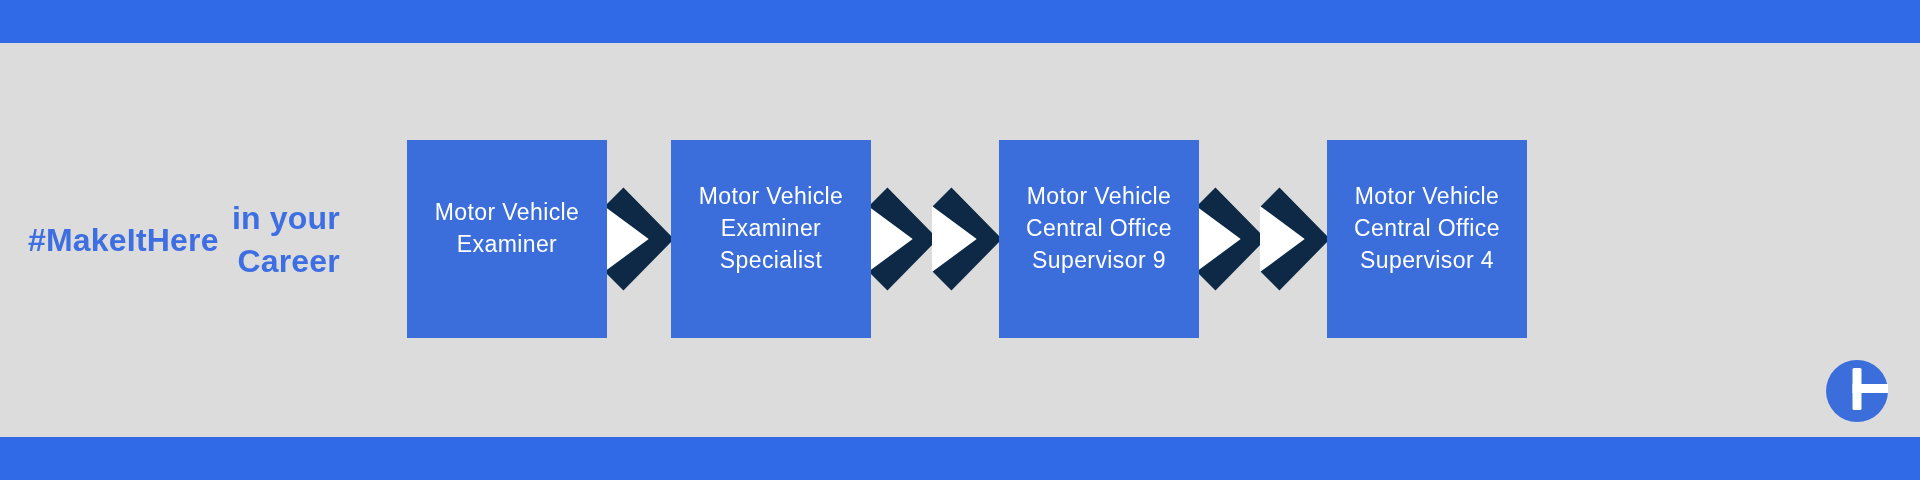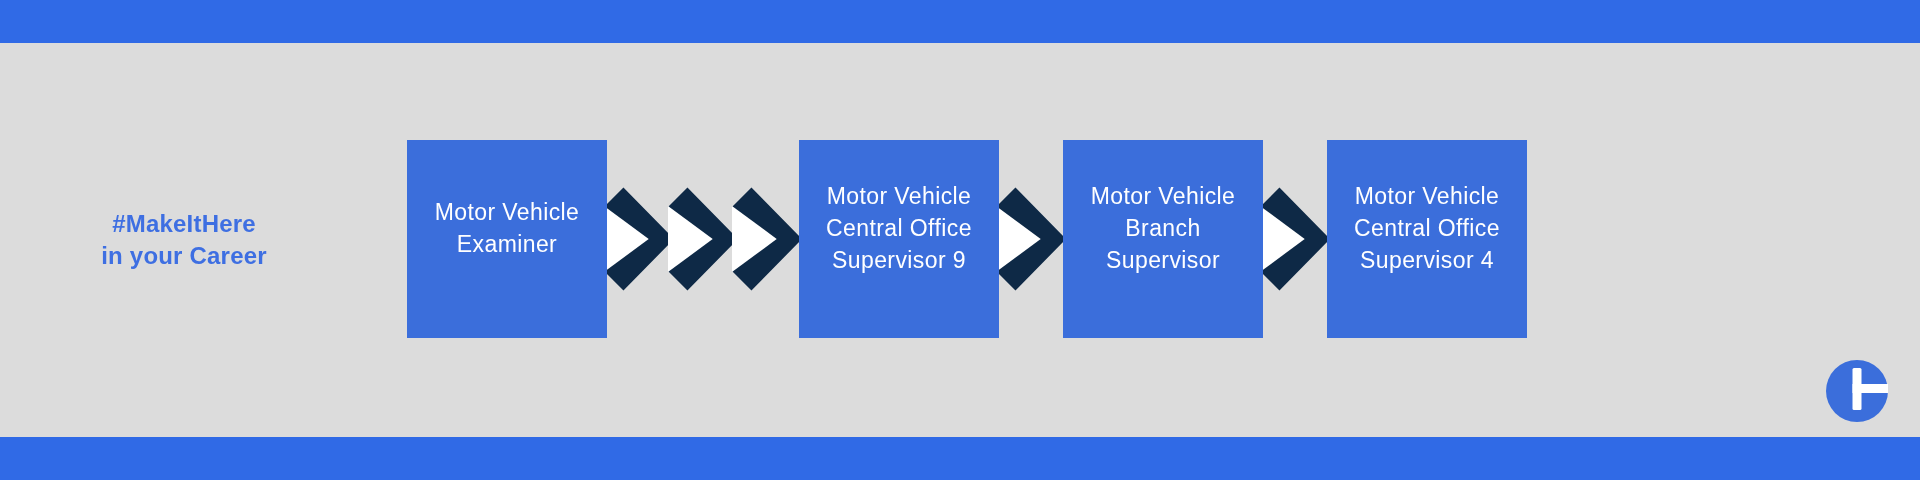--- a/index.html
+++ b/index.html
@@ -20,24 +20,24 @@
     overflow:hidden;
   }
   .bar{
     position:absolute;left:0;right:0;height:43px;
     background:var(--bar);
   }
   .bar.top{top:0;}
   .bar.bottom{bottom:0;}
   .title{
     position:absolute;left:28px;top:43px;bottom:43px;width:312px;
-    display:flex;flex-direction:column;justify-content:center;align-items:center;
-    text-align:left;
+    display:flex;flex-direction:row;justify-content:center;align-items:center;
+    text-align:right;
     color:var(--title);
-    font-size:24px;font-weight:bold;line-height:1.33;
+    font-size:32px;font-weight:bold;line-height:1.33;
     letter-spacing:0.2px;
   }
   .flow{
     position:absolute;left:369px;top:140px;height:198px;
     display:flex;align-items:center;padding-left:38px;
   }
   .step{
     position:relative;z-index:1;
     width:200px;height:198px;flex:0 0 auto;
     background:var(--box);
@@ -77,20 +77,23 @@
 
     <div class="step">
       <span>Motor Vehicle Examiner</span>
     </div>
 
     <svg class="arrow" viewBox="0 0 72 106" aria-hidden="true">
       <polygon class="arrow-navy" points="20,0 72,53 20,106 0,86 44,53 0,20"></polygon>
       <polygon class="arrow-white" points="0,19 46,53 0,87"></polygon>
     </svg>
 
+    <div class="step">
+      <span>Motor Vehicle Examiner Specialist</span>
+    </div>
 
     <svg class="arrow" viewBox="0 0 72 106" aria-hidden="true">
       <polygon class="arrow-navy" points="20,0 72,53 20,106 0,86 44,53 0,20"></polygon>
       <polygon class="arrow-white" points="0,19 46,53 0,87"></polygon>
     </svg>
 
 
     <svg class="arrow" viewBox="0 0 72 106" aria-hidden="true">
       <polygon class="arrow-navy" points="20,0 72,53 20,106 0,86 44,53 0,20"></polygon>
       <polygon class="arrow-white" points="0,19 46,53 0,87"></polygon>
@@ -98,23 +101,20 @@
 
     <div class="step">
       <span>Motor Vehicle Central Office Supervisor 9</span>
     </div>
 
     <svg class="arrow" viewBox="0 0 72 106" aria-hidden="true">
       <polygon class="arrow-navy" points="20,0 72,53 20,106 0,86 44,53 0,20"></polygon>
       <polygon class="arrow-white" points="0,19 46,53 0,87"></polygon>
     </svg>
 
-    <div class="step">
-      <span>Motor Vehicle Branch Supervisor</span>
-    </div>
 
     <svg class="arrow" viewBox="0 0 72 106" aria-hidden="true">
       <polygon class="arrow-navy" points="20,0 72,53 20,106 0,86 44,53 0,20"></polygon>
       <polygon class="arrow-white" points="0,19 46,53 0,87"></polygon>
     </svg>
 
     <div class="step">
       <span>Motor Vehicle Central Office Supervisor 4</span>
     </div>
 

